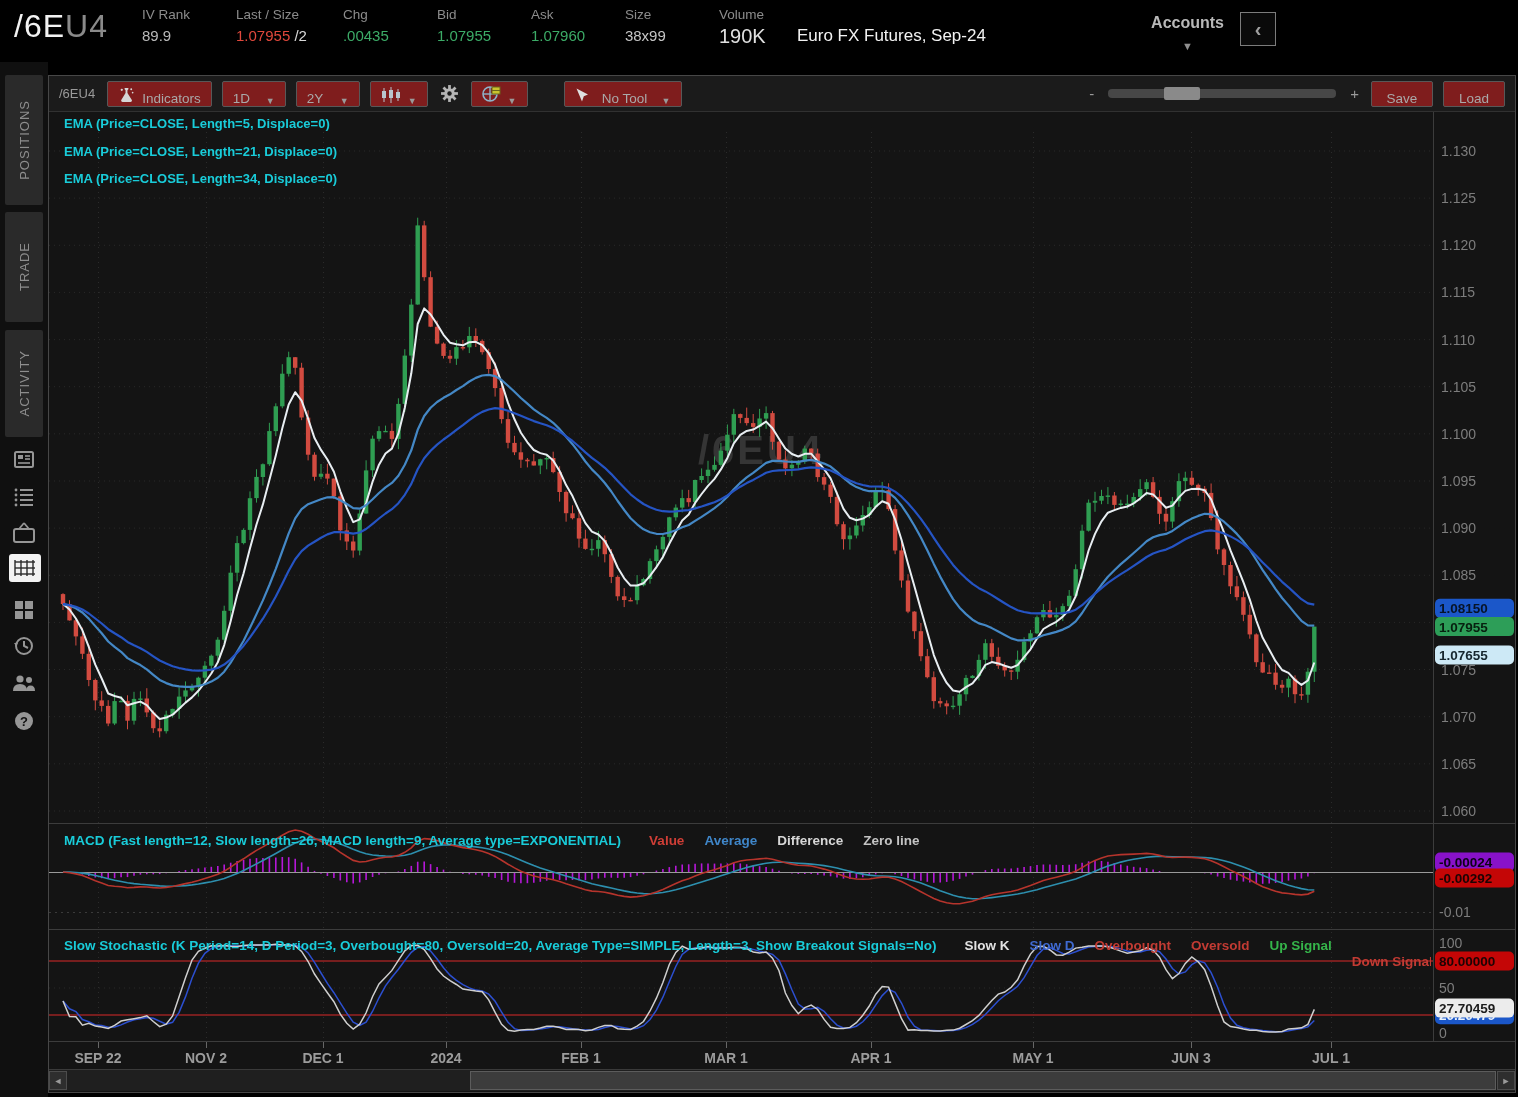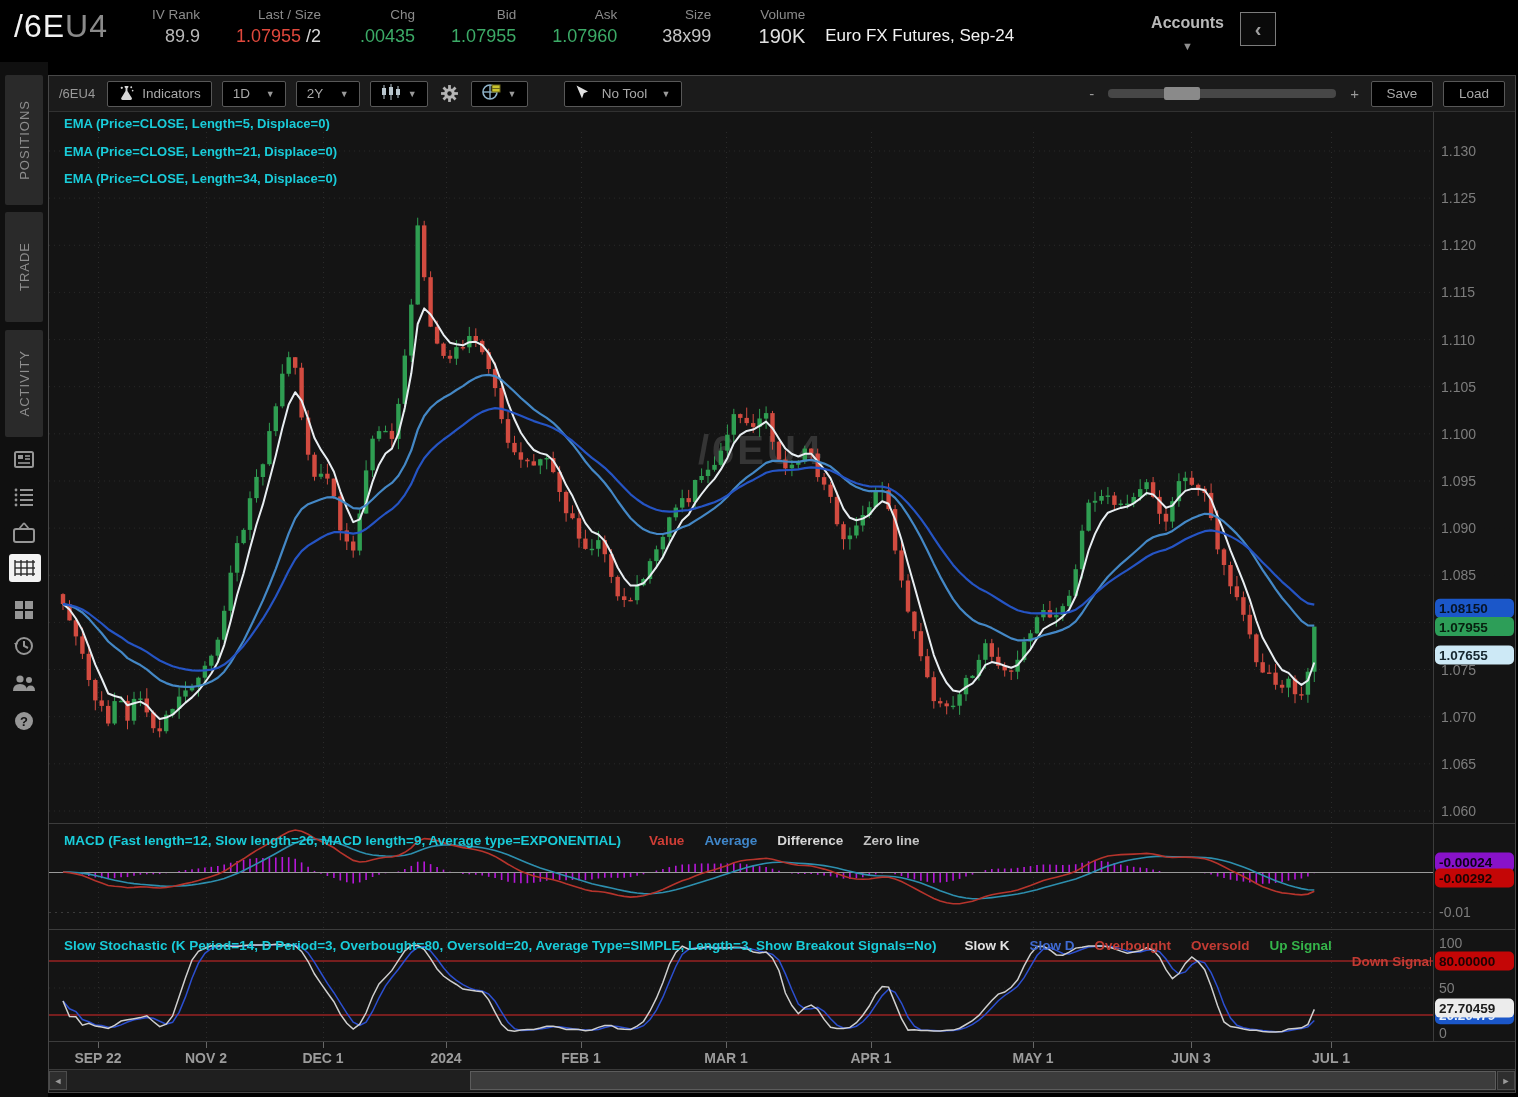--- a/index.html
+++ b/index.html
@@ -4,23 +4,23 @@
 <style>
   html,body{margin:0;padding:0;background:#000;width:1518px;height:1097px;overflow:hidden;
     font-family:"Liberation Sans",sans-serif;-webkit-font-smoothing:antialiased;}
   #app{position:relative;width:1286px;height:1097px;background:#000;}
 
   
   #hdr{position:absolute;left:0;top:0;width:100%;height:62px;background:#000;display:flex;align-items:stretch;}
   .sym{padding:8px 0 0 14px;font-size:32px;letter-spacing:1px;width:128px;white-space:nowrap;}
   .sym .s-main{color:#f2f2f2;} .sym .s-suf{color:#8a8a8a;}
   .hfields{display:flex;gap:36px;align-items:stretch;padding-top:6px;}
-  .hf{display:flex;flex-direction:column;align-items:flex-end;min-width:58px;}
+  .hf{display:flex;flex-direction:column;align-items:flex-start;min-width:58px;}
   .hf .lab{font-size:13.5px;color:#8c8c8c;line-height:18px;}
-  .hf .val{font-size:18px;line-height:24px;white-space:nowrap;}
+  .hf .val{font-size:15px;line-height:24px;white-space:nowrap;}
   .hf .val.big{font-size:20px;}
   .instr{color:#f2f2f2;font-size:17px;margin:26px 0 0 20px;white-space:nowrap;}
   .hspacer{flex:1;}
   .accounts{display:flex;align-items:center;gap:8px;color:#b8b8b8;font-size:16px;font-weight:bold;margin-top:14px;cursor:pointer;flex-direction:column;}
   .accounts .caret{font-size:11px;color:#8f8f8f;}
   .collapse-btn{width:34px;height:32px;border:1px solid #7c7c7c;background:#0a0a0a;color:#9f9f9f;
      font-size:20px;font-weight:bold;margin:12px 10px 0 16px;display:flex;align-items:center;justify-content:center;cursor:pointer;}
 
   
   #sidebar{position:absolute;left:0;top:62px;width:48px;height:1035px;background:#101010;}
@@ -31,22 +31,22 @@
   .sic-active{background:#f2f2f2;border-radius:3px;left:9px;width:32px;height:28px;}
 
   
   #module{position:absolute;left:48px;top:62px;width:1470px;height:1035px;}
   #frame{position:absolute;left:0;top:13px;width:1466px;height:1016px;border:1px solid #474747;background:#141414;}
 
   
   #tbar{position:absolute;left:0;top:0;width:100%;height:36px;background:#1b1b1b;border-bottom:1px solid #313131;
         display:flex;align-items:center;gap:10px;padding:0 10px;box-sizing:border-box;}
   .tb-symbol{color:#9a9a9a;font-size:13px;margin-right:2px;}
-  .tb-btn{height:26px;border:1px solid #585858;background:#000000;color:#a9a9a9;font-size:13.5px;
-        display:flex;align-items:center;gap:7px;padding:0 10px;border-radius:2px;cursor:pointer;font-family:inherit;}
+  .tb-btn{height:26px;border:1px solid #585858;background:#7f1d1d;color:#a9a9a9;font-size:13.5px;
+        display:flex;align-items:flex-end;gap:7px;padding:0 10px;border-radius:2px;cursor:pointer;font-family:inherit;}
   .tb-btn .caret{font-size:9px;color:#9a9a9a;}
   .tb-ico{background:none;border:none;padding:0 2px;cursor:pointer;display:flex;align-items:center;}
   .zoomctl{margin-left:auto;display:flex;align-items:center;gap:12px;color:#9a9a9a;font-size:15px;}
   .z-track{position:relative;width:228px;height:9px;background:#474747;border-radius:4px;cursor:pointer;}
   .z-thumb{position:absolute;left:56px;top:-2px;width:36px;height:13px;background:#8a8a8a;border-radius:2px;}
   .zbtn{cursor:pointer;padding:0 2px;}
 
   
   #chart-svg{position:absolute;left:0;top:36px;background:#141414;}
   .ovl{position:absolute;pointer-events:none;white-space:nowrap;}

